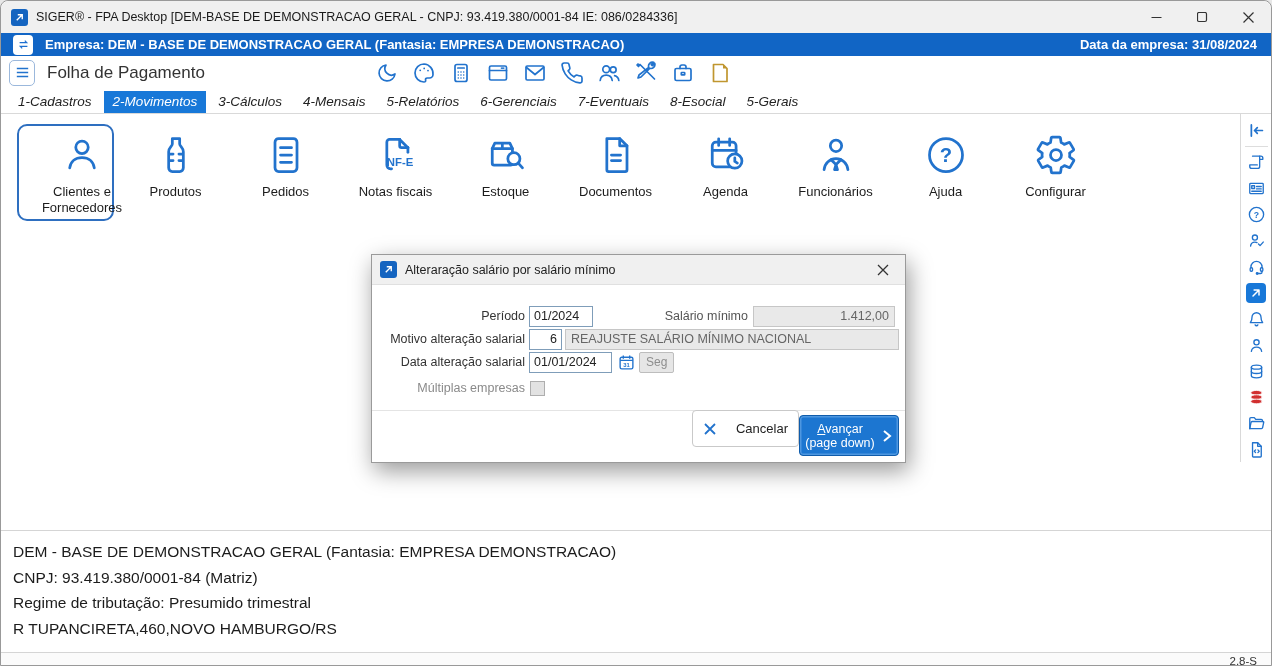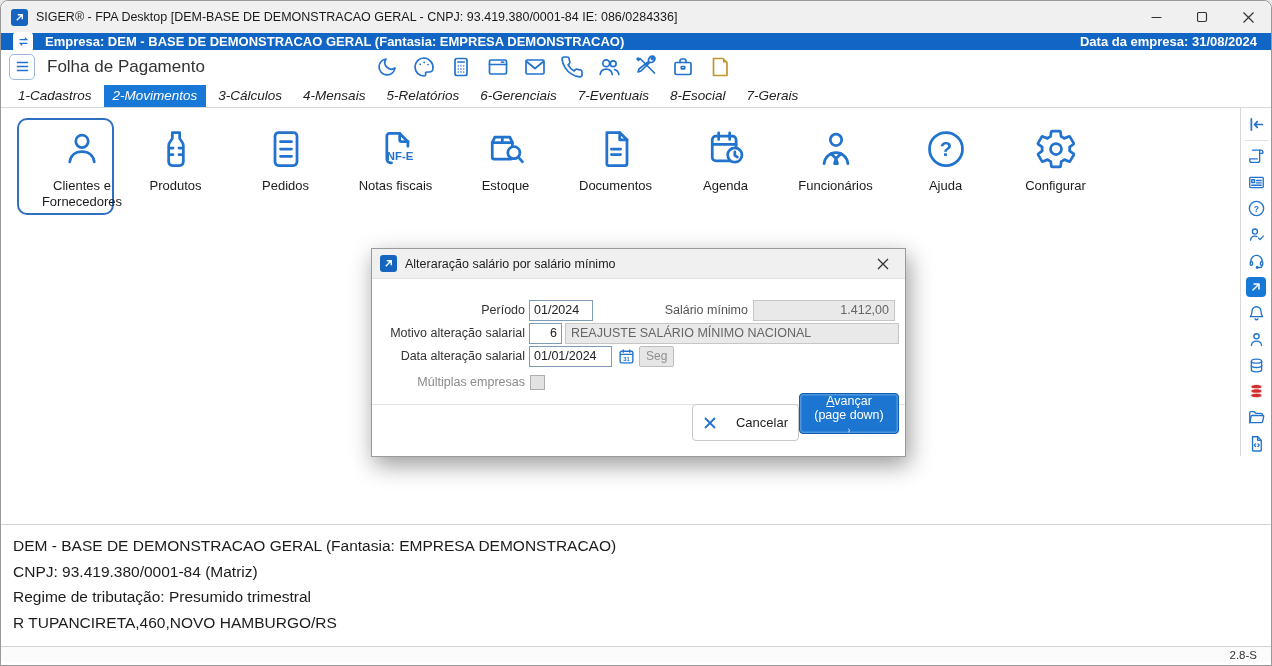--- a/index.html
+++ b/index.html
@@ -15,21 +15,21 @@
     white-space:nowrap; overflow:hidden; }
   .winbtns { display:flex; height:32px; }
   .winbtn { width:46px; height:32px; display:flex; align-items:center; justify-content:center; }
   .winbtn svg { stroke:#333; stroke-width:1.2; fill:none; }
 
   .siger-logo { width:17px; height:17px; background:#1464c0; border-radius:3px;
     display:inline-flex; align-items:center; justify-content:center; flex:0 0 auto; }
   .siger-logo svg { stroke:#fff; stroke-width:2; fill:none; }
 
   
-  .companybar { height:17px; background:#1165c5; display:flex; align-items:center;
+  .companybar { height:23px; background:#1165c5; display:flex; align-items:center;
     color:#fff; font-size:13px; font-weight:bold; padding:0 10px; }
   .syncbtn { width:20px; height:20px; background:#fff; border-radius:4px; margin-left:2px;
     display:flex; align-items:center; justify-content:center; }
   .syncbtn svg { stroke:#1e6fd0; stroke-width:1.8; fill:none; }
   .companybar .cotext { margin-left:12px; flex:1; }
   .companybar .codate { margin-right:4px; }
 
   
   .toolbar { height:33px; background:#fff; display:flex; align-items:center; padding:0 8px; }
   .hamburger { width:26px; height:26px; border:1px solid #9bb8dc; border-radius:5px;
@@ -87,24 +87,24 @@
     font-size:12.5px; display:flex; align-items:center; padding:0 5px; }
   .seg-btn { height:21px; background:#e6e6e6; border:1px solid #bdbdbd; color:#8e8e8e;
     font-size:12px; display:flex; align-items:center; padding:0 6px; margin-left:3px; border-radius:2px; }
   .cal-btn { width:20px; height:21px; display:flex; align-items:center; justify-content:center; margin-left:4px; }
   .checkbox { width:15px; height:15px; background:#e2e2e2; border:1px solid #aeaeae; }
   .dlg-sep { position:absolute; left:0; right:0; top:155px; border-top:1px solid #e4e4e4; }
   .btn-cancel { position:absolute; left:320px; top:155px; width:107px; height:37px;
     background:#fff; border:1px solid #c9c9c9; border-radius:4px; display:flex;
     align-items:center; justify-content:center; gap:19px; font-size:13px; color:#222; }
   .btn-cancel svg { stroke:#2273cd; stroke-width:1.8; fill:none; }
-  .btn-advance { position:absolute; left:427px; top:144px; width:100px; height:41px;
+  .btn-advance { position:absolute; left:427px; top:160px; width:100px; height:41px;
     background:#1c76d1; border:1px solid #0f5cab; border-radius:4px;
     box-shadow:inset 0 0 0 1.5px #4e97e0; display:flex; align-items:center;
-    justify-content:center; gap:6px; color:#fff;flex-direction:column; }
+    justify-content:center; gap:6px; color:#fff; }
   .btn-advance .adv-lines { text-align:center; font-size:12.5px; line-height:14px; }
   .btn-advance .l1::first-letter { text-decoration:underline; }
   .btn-advance svg { stroke:#fff; stroke-width:2; fill:none; }
 
   
   .companyinfo { height:122px; border-top:1px solid #d5d5d5; background:#fff;
     padding:8px 0 0 12px; }
   .companyinfo div { font-size:15.5px; color:#1c1c1c; line-height:25.5px; }
   .statusbar { height:16px; border-top:1px solid #d5d5d5; background:#fbfbfb;
     display:flex; align-items:center; justify-content:flex-end; padding-right:14px; }
@@ -239,21 +239,21 @@
 
   <div class="tabbar">
     <span class="tab">1-Cadastros</span>
     <span class="tab active">2-Movimentos</span>
     <span class="tab">3-Cálculos</span>
     <span class="tab">4-Mensais</span>
     <span class="tab">5-Relatórios</span>
     <span class="tab">6-Gerenciais</span>
     <span class="tab">7-Eventuais</span>
     <span class="tab">8-Esocial</span>
-    <span class="tab">7-Gerais</span>
+    <span class="tab">5-Gerais</span>
   </div>
 
   <div class="main">
     <div class="shortcuts">
       <div class="shortcut selected">
         <svg width="44" height="44" viewBox="0 0 24 24">
             <circle cx="12" cy="7.8" r="3.4"></circle>
             <path d="M5.3 19c.5-3.6 3.1-5.6 6.7-5.6s6.2 2 6.7 5.6"></path>
           </svg>
         <span class="slabel">Clientes e Fornecedores</span>

